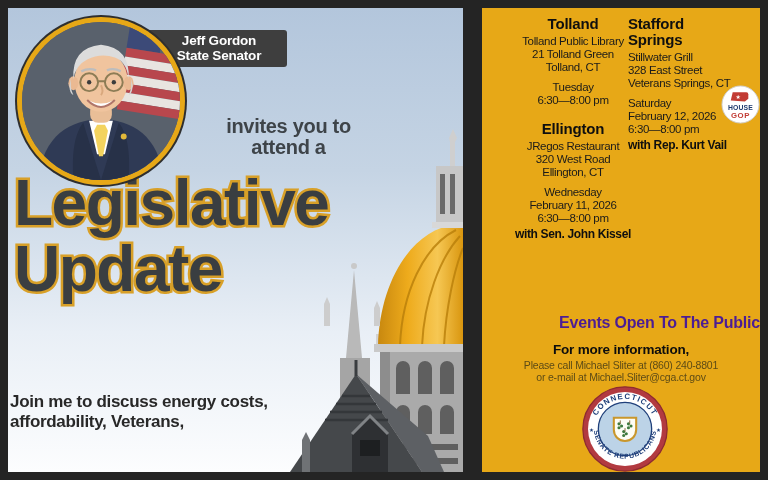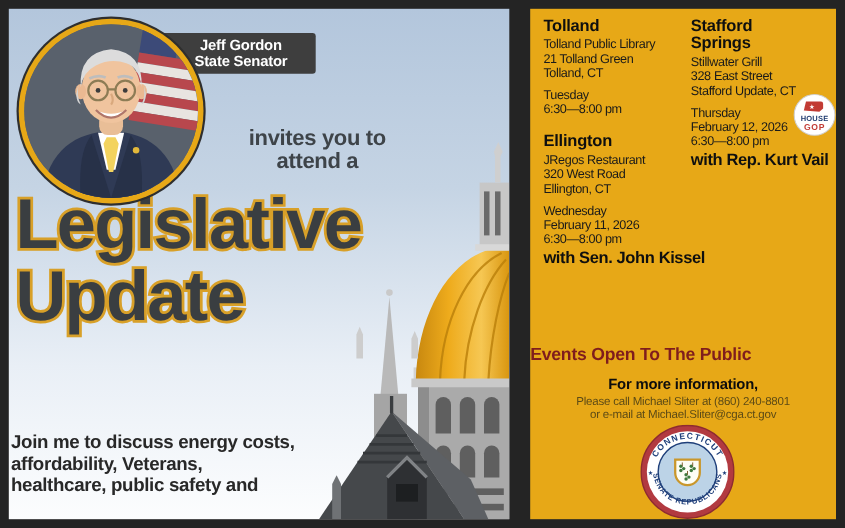--- a/index.html
+++ b/index.html
@@ -49,39 +49,39 @@
     font-size:17px; line-height:19.5px; letter-spacing:-0.3px;
   }
   .blurb span { display:block; }
 
   
   .right-panel {
     position:absolute; left:482px; top:8px; width:278px; height:464px;
     background:#e7a817; overflow:hidden; color:#121212;
   }
   .col { position:absolute; top:8px; }
-  .col-1 { left:12px;  width:136px; }
+  .col-1 { left:23px;  width:136px;text-align:center; }
   .col-2 { left:146px; width:132px; }
 
   .event + .event { margin-top:14px; }
   .event-city {
     font-size:15px; line-height:16px; font-weight:bold; letter-spacing:-0.2px;
     white-space:pre-line; color:#0f0f0f; margin-bottom:3px;
   }
   .ev-line { font-size:11.5px; line-height:13px; font-weight:normal;
              letter-spacing:-0.35px; white-space:nowrap; color:#1a1a1a; }
   .ev-block { margin-bottom:7px; }
-  .ev-guest { font-size:15px; line-height:13px; font-weight:bold;
+  .ev-guest { font-size:12px; line-height:13px; font-weight:bold;
               letter-spacing:-0.35px; white-space:nowrap; color:#0f0f0f; margin-top:3px; }
 
   .gop-badge { position:absolute; left:239px; top:77px; width:39px; height:39px; }
 
   .public-notice {
-    position:absolute; left:0; top:306px; width:100%; text-align:left;
-    font-size:16px; font-weight:bold; letter-spacing:-0.2px; color:#7f1d1d;
+    position:absolute; left:0; top:306px; width:100%; text-align:right;
+    font-size:16px; font-weight:bold; letter-spacing:-0.2px; color:#4c1d95;
   }
   .more-info {
     position:absolute; left:0; top:334px; width:100%; text-align:center;
     font-size:13.5px; font-weight:bold; letter-spacing:-0.2px; color:#0d0d0d;
   }
   .contact-1, .contact-2 {
     position:absolute; left:0; width:100%; text-align:center;
     font-size:10.5px; line-height:12px; letter-spacing:-0.2px; color:#5d4b16;
   }
   .contact-1 { top:351px; }
@@ -230,21 +230,20 @@
       </div>
       <div class="title-line">
         <span class="t-stroke">Update</span>
         <span class="t-fill">Update</span>
       </div>
     </div>
 
     <div class="blurb">
       <span>Join me to discuss energy costs,</span>
       <span>affordability, Veterans,</span>
-      <span>healthcare, public safety and</span>
     </div>
   </div>
 
   <div class="right-panel">
 
     <div class="col col-1">
 
       <div class="event">
         <div class="event-city">Tolland</div>
         <div class="ev-block">
@@ -274,24 +273,24 @@
       </div>
     </div>
 
     <div class="col col-2">
       <div class="event">
         <div class="event-city">Stafford
 Springs</div>
         <div class="ev-block">
           <div class="ev-line">Stillwater Grill</div>
           <div class="ev-line">328 East Street</div>
-          <div class="ev-line">Stafford Update, CT</div>
+          <div class="ev-line">Veterans Springs, CT</div>
         </div>
         <div>
-          <div class="ev-line">Thursday</div>
+          <div class="ev-line">Saturday</div>
           <div class="ev-line">February 12, 2026</div>
           <div class="ev-line">6:30—8:00 pm</div>
         </div>
         <div class="ev-guest">with Rep. Kurt Vail</div>
       </div>
     </div>
 
     <svg class="gop-badge" viewBox="0 0 40 40" aria-hidden="false">
       <circle cx="20" cy="20" r="19" fill="#ffffff" stroke="#cfcfcf" stroke-width="1"></circle>
       <path d="M12 7.5 h14 a2 2 0 0 1 2 2 v4.5 l-3.5 3 -14.5 -1.2 z" fill="#c23b34"></path>

